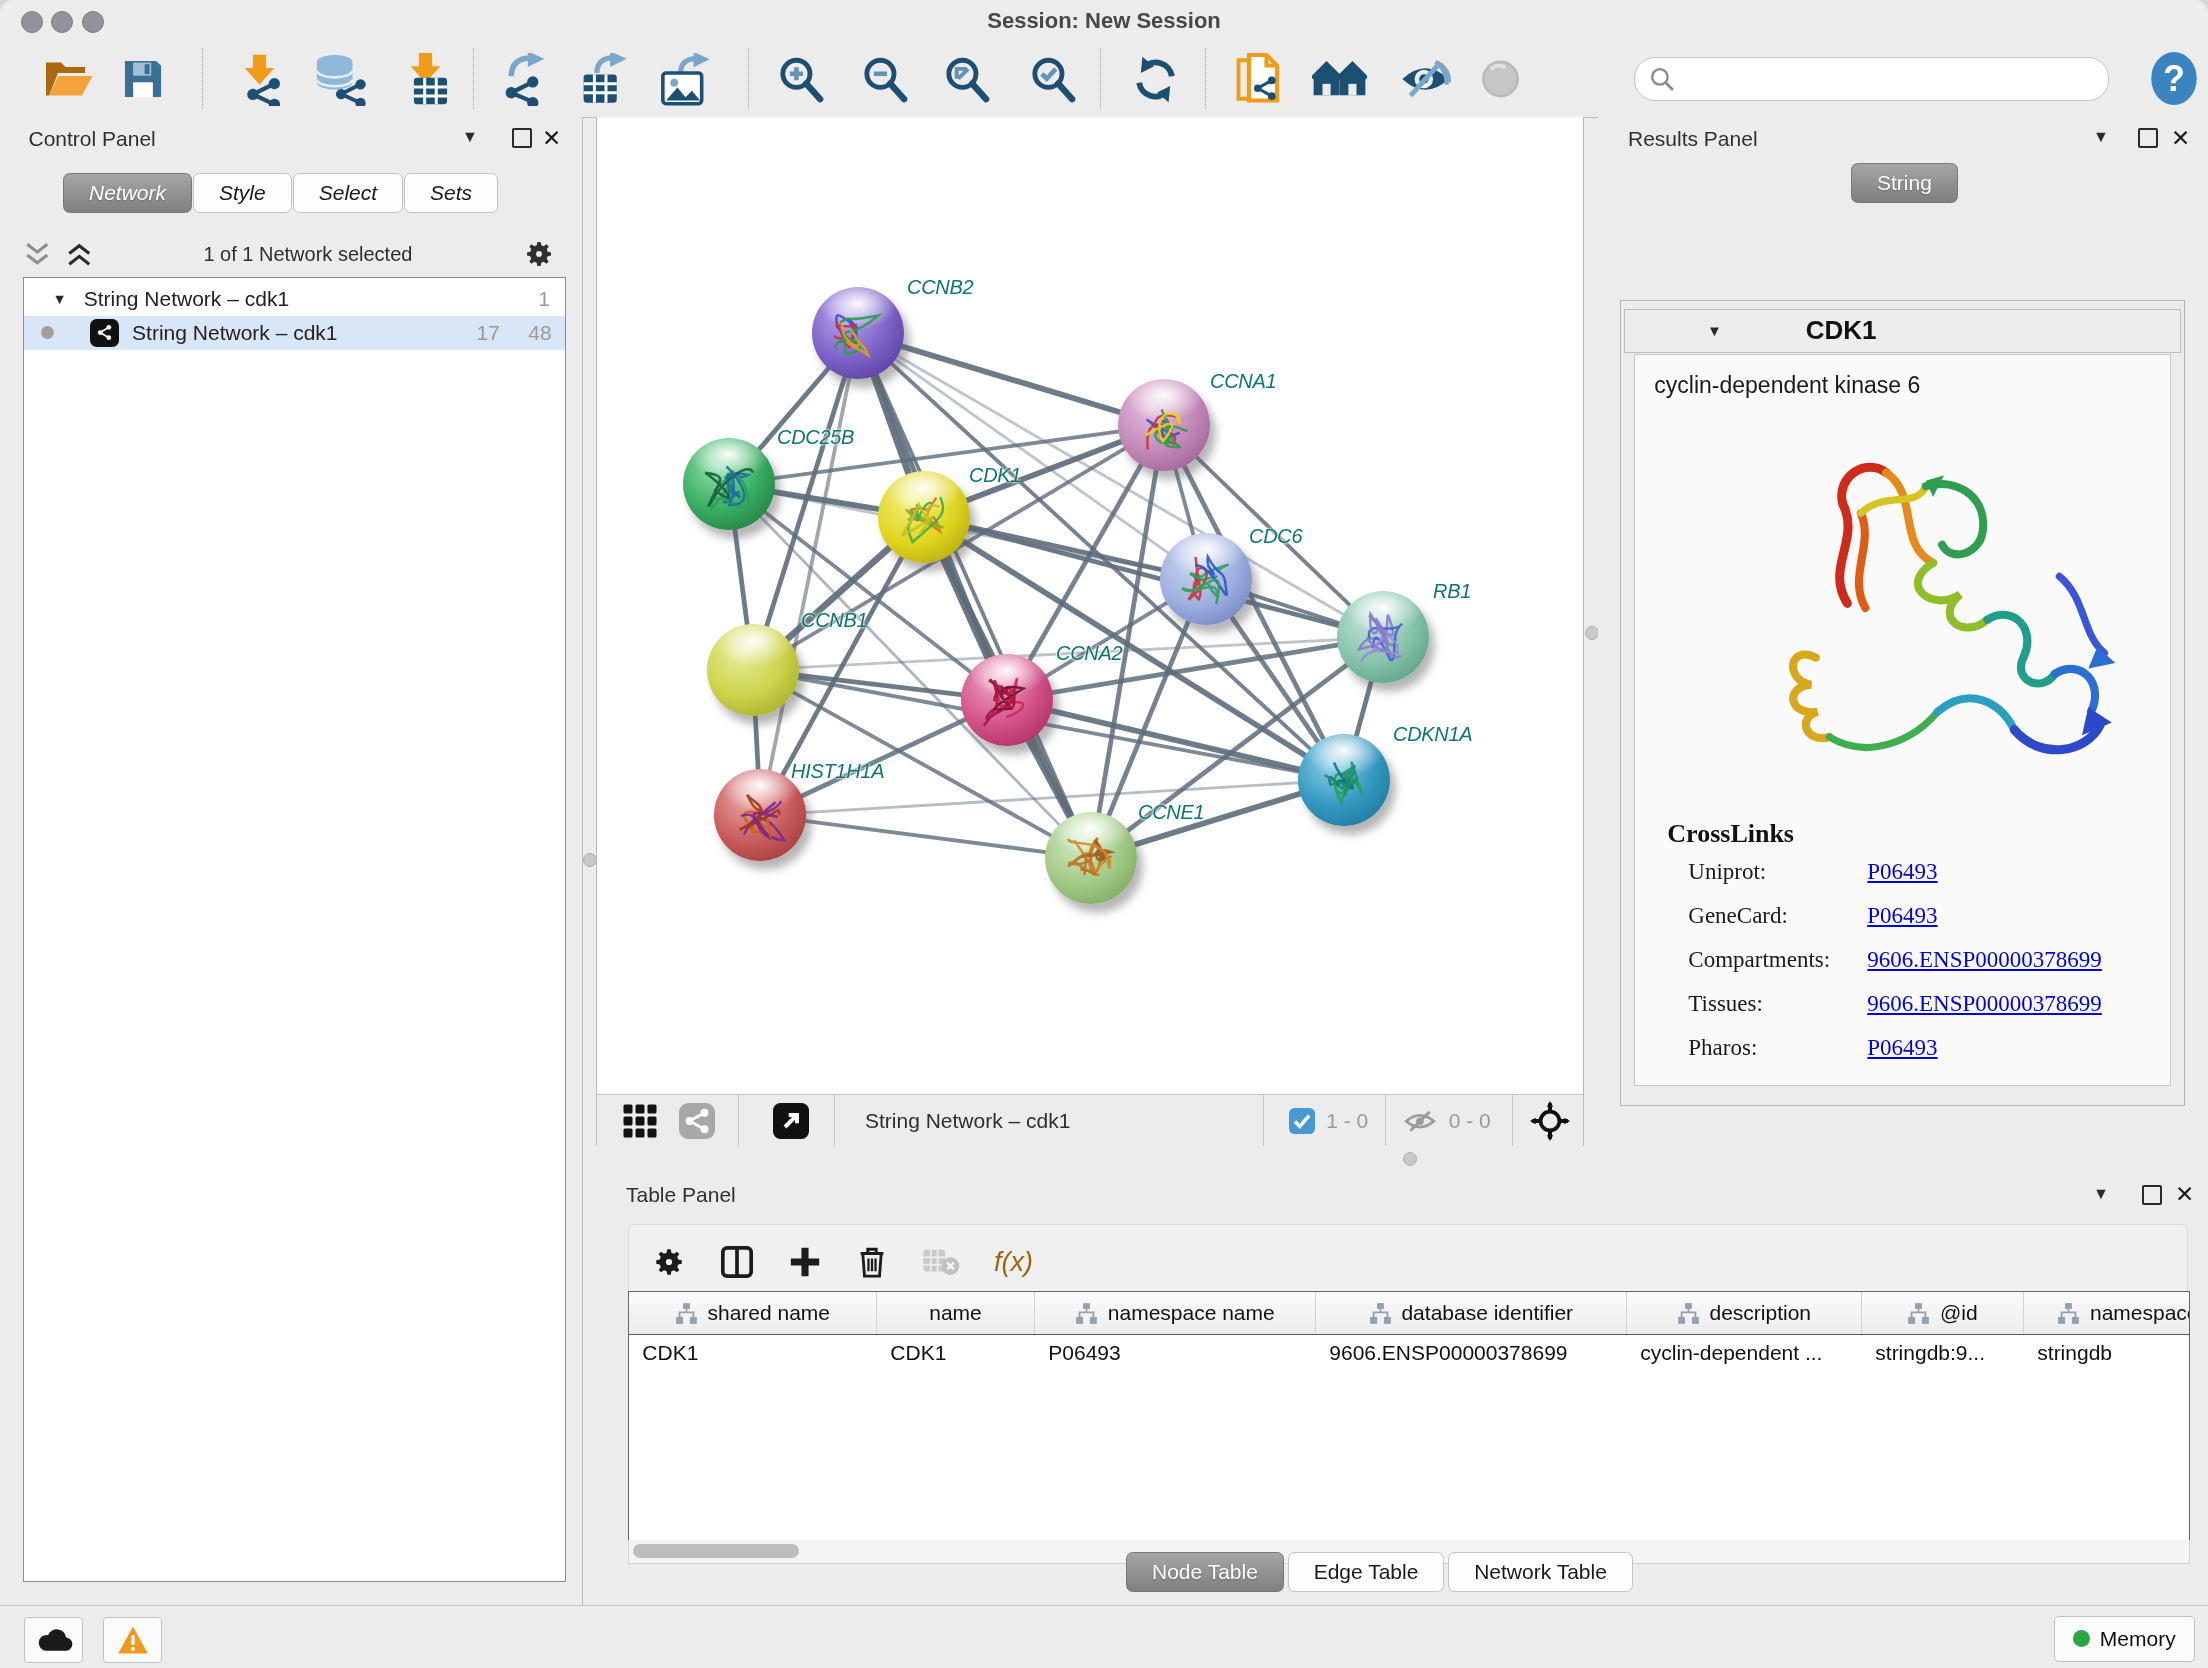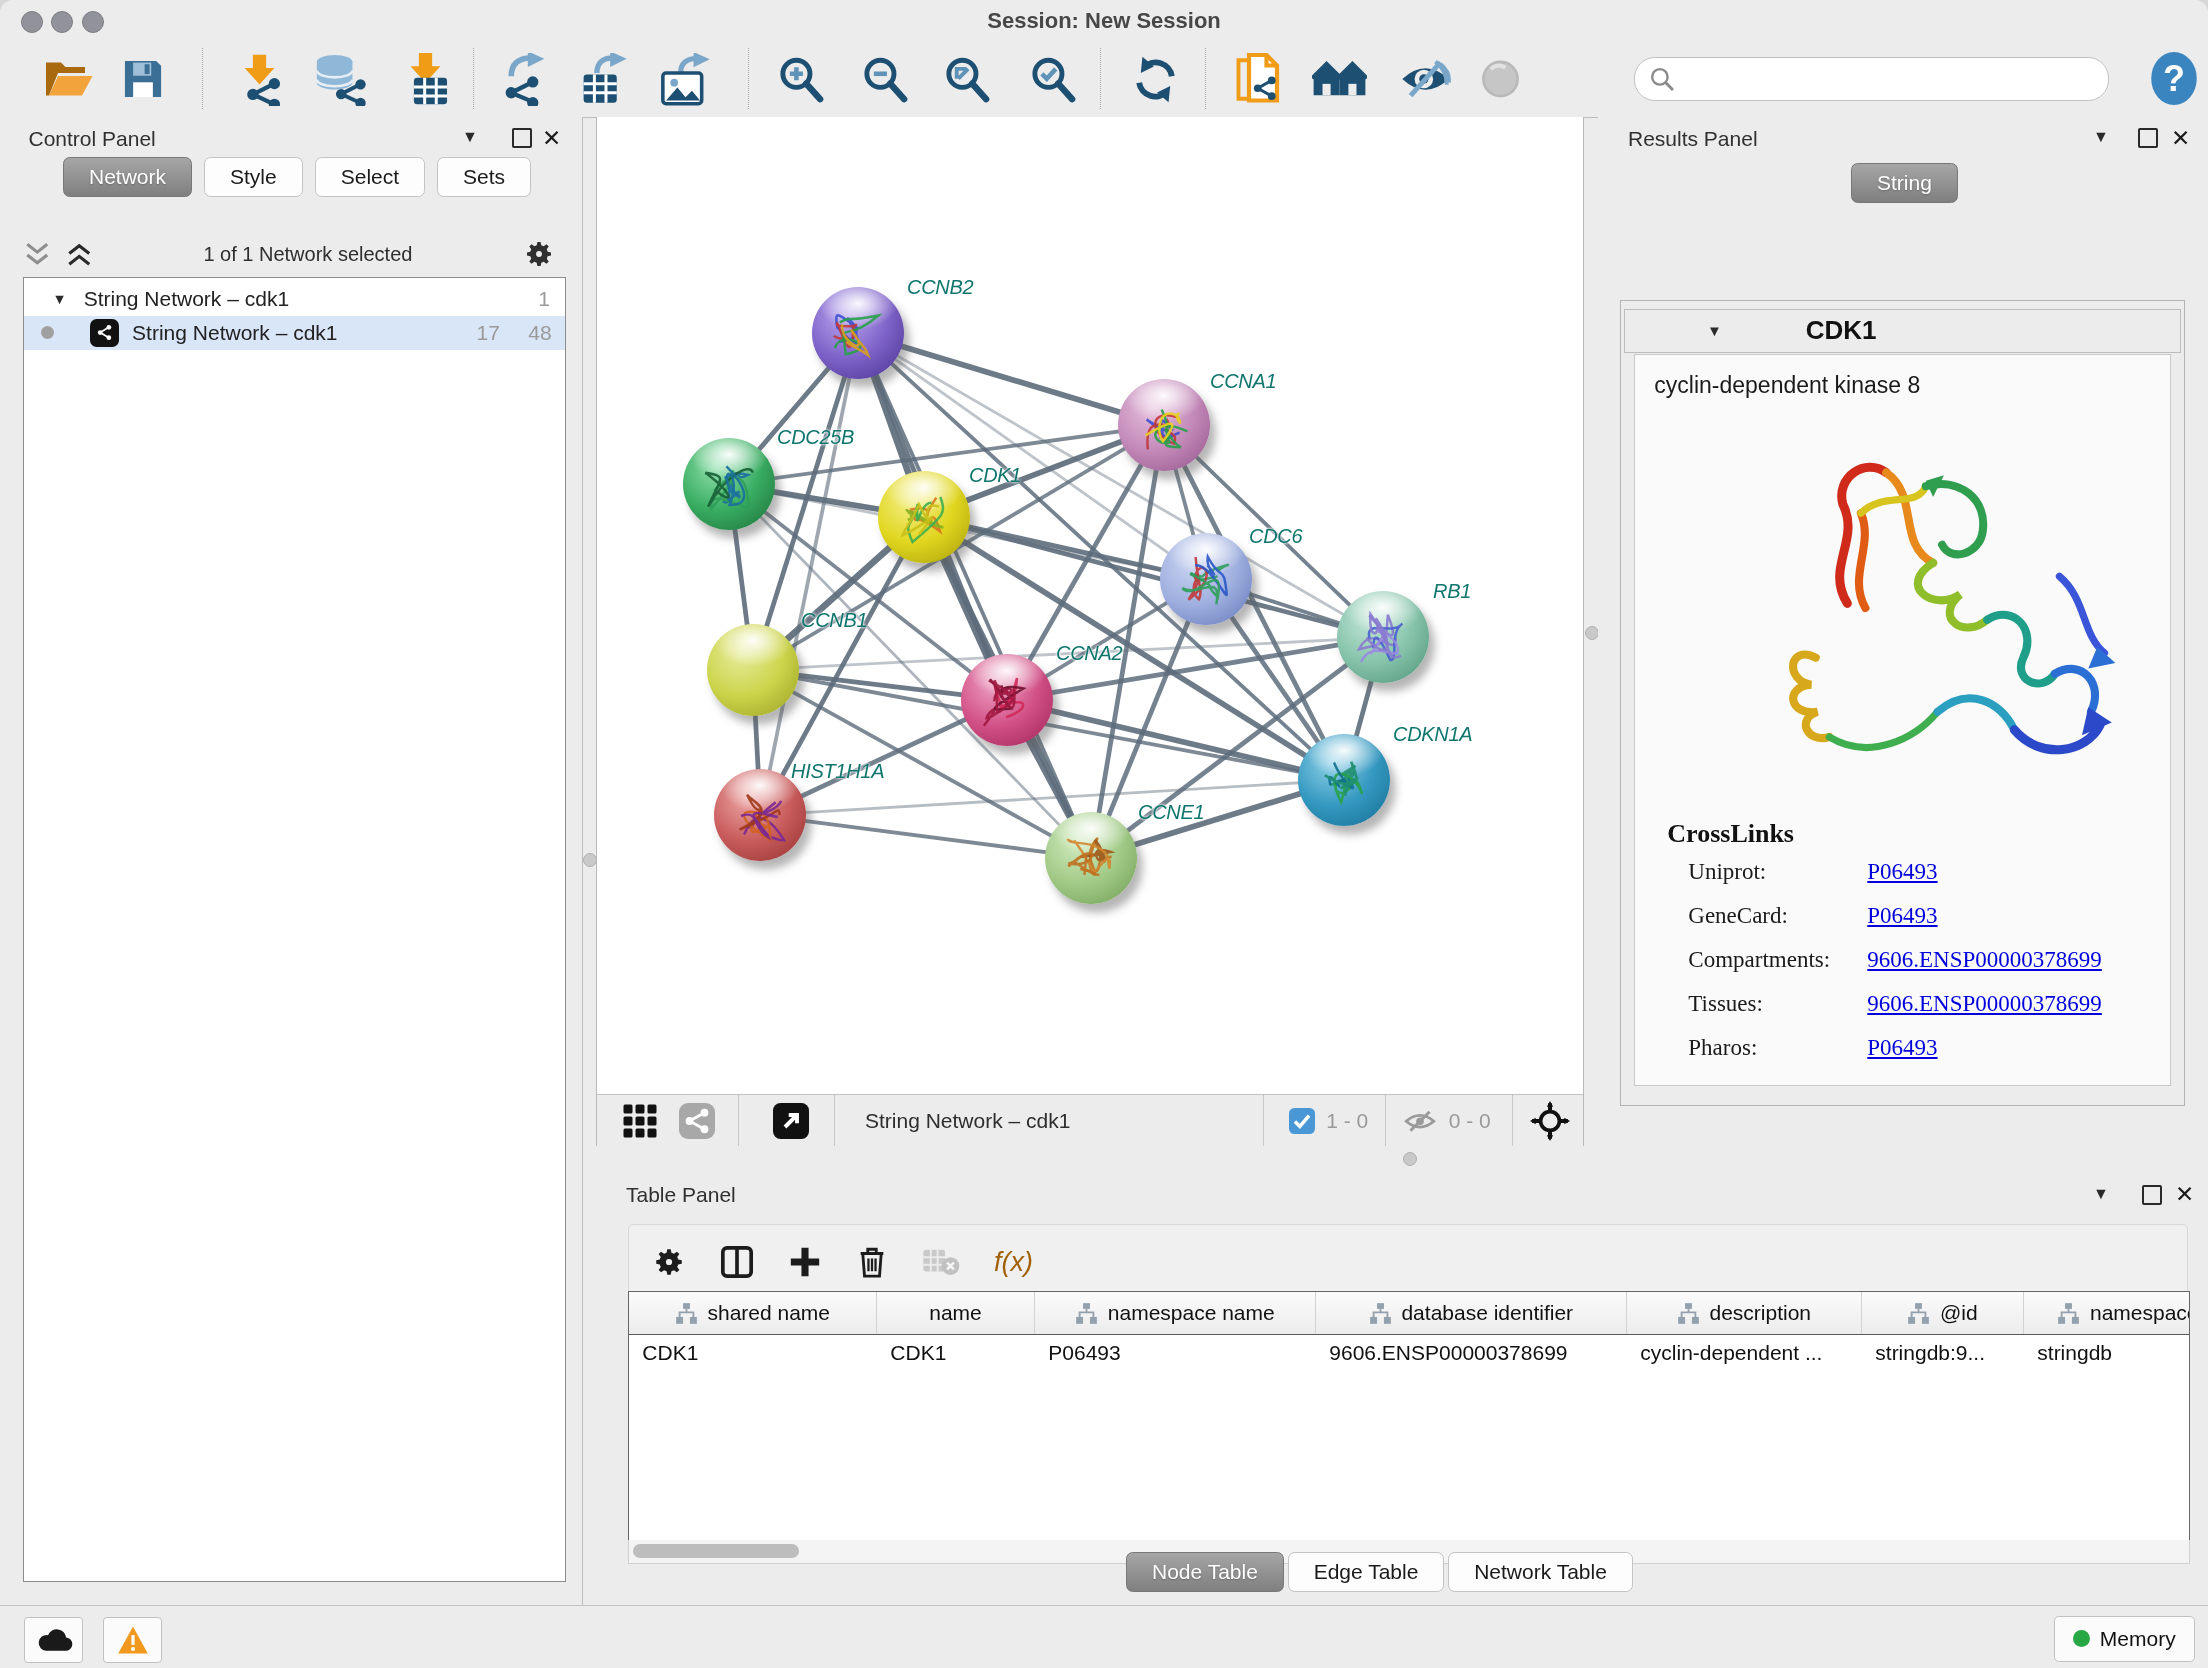--- a/index.html
+++ b/index.html
@@ -19,21 +19,21 @@
   
   .ptitle{font-size:21px;color:#303030;}
   .pctl{display:inline-flex;align-items:center;justify-content:center;cursor:default;}
   .tri{font-size:16px;color:#2a2a2a;}
   .floatbox{width:16px;height:16px;border:2.4px solid #2a2a2a;border-radius:1.9px;display:inline-block;}
   .closex{font-size:23px;font-weight:bold;color:#1a1a1a;}
   .tab{height:38px;line-height:38px;text-align:center;font-size:21px;background:#fdfdfd;border:1px solid #c3c3c3;color:#1a1a1a;border-radius:6.7px;padding:0 25px;}
   .tab.sel{background:linear-gradient(#a6a6a6,#7f7f7f);color:#fff;border-color:#787878;text-shadow:0 1px 1.9px rgba(0,0,0,.25);}
   
   #cpanel{position:absolute;left:0;top:117px;width:582px;height:1488px;background:#ececec;border-right:1px solid #bdbdbd;}
-  #cp-tabs{position:absolute;left:63px;top:40px;display:flex;gap:12px;}
+  #cp-tabs{position:absolute;left:63px;top:56px;display:flex;gap:1px;font-style:italic;}
   #cp-toolrow{position:absolute;left:23px;top:114px;width:541px;height:46px;display:flex;align-items:center;}
   #cp-tree{position:absolute;left:23px;top:160px;width:541px;height:1303px;background:#fff;border:1.9px solid #8c8c8c;}
   .treerow{position:relative;height:34px;display:flex;align-items:center;font-size:21px;}
   .treerow .cnt{color:#9a9a9a;}
   #row-child{background:#d9e6f8;}
   .sharebadge{width:28.5px;height:28.5px;border-radius:6.7px;background:#111;display:inline-flex;align-items:center;justify-content:center;}
   
   #netview{position:absolute;left:596px;top:117px;width:986px;height:1029px;background:#fff;border-left:1px solid #b9b9b9;border-right:1px solid #b9b9b9;}
   #canvas{position:absolute;left:0;top:3.8px;width:985px;height:973px;background:#fff;overflow:hidden;}
   #edges-svg{position:absolute;left:0;top:0;}
@@ -546,21 +546,21 @@
     <div class="abs pctl" style="left:573px;top:7.6px">
         <span class="closex">✕</span>
       </div>
     <div class="tab sel abs" id="rtab">String</div>
     <div id="rbox2">
       <div id="gene-hdr">
         <span class="tri" style="margin-left:82px;font-size:15px">▼</span>
         <span style="margin-left:84px;font-size:26px;font-weight:bold;color:#111">CDK1</span>
       </div>
       <div id="gene-body">
-        <div id="gene-desc">cyclin-dependent kinase 8</div>
+        <div id="gene-desc">cyclin-dependent kinase 6</div>
         <svg id="structure" width="466" height="361" viewBox="0 0 500 400">
           <g fill="none" stroke-linecap="round">
             <path d="M185 180 C160 140 200 110 180 70 C172 40 205 18 228 35" stroke="#cf2a1a" stroke-width="10"></path>
             <path d="M205 185 C185 150 215 115 200 80" stroke="#e05c14" stroke-width="9"></path>
             <path d="M150 240 C120 225 115 265 145 270 C115 272 120 305 152 300 C128 308 140 335 165 328" stroke="#d8a81c" stroke-width="9"></path>
             <path d="M228 35 C265 60 240 115 280 135" stroke="#e8891c" stroke-width="9"></path>
             <path d="M200 80 C225 55 262 75 272 50" stroke="#d8c41e" stroke-width="8"></path>
             <path d="M280 135 C240 160 280 190 310 170 C280 196 315 220 340 198" stroke="#8fbe2a" stroke-width="9"></path>
             <path d="M272 50 C310 40 340 65 335 100 C332 125 300 135 290 115" stroke="#2f9e4e" stroke-width="9"></path>
             <path d="M165 328 C210 355 260 330 285 300" stroke="#3fae4e" stroke-width="8"></path>

